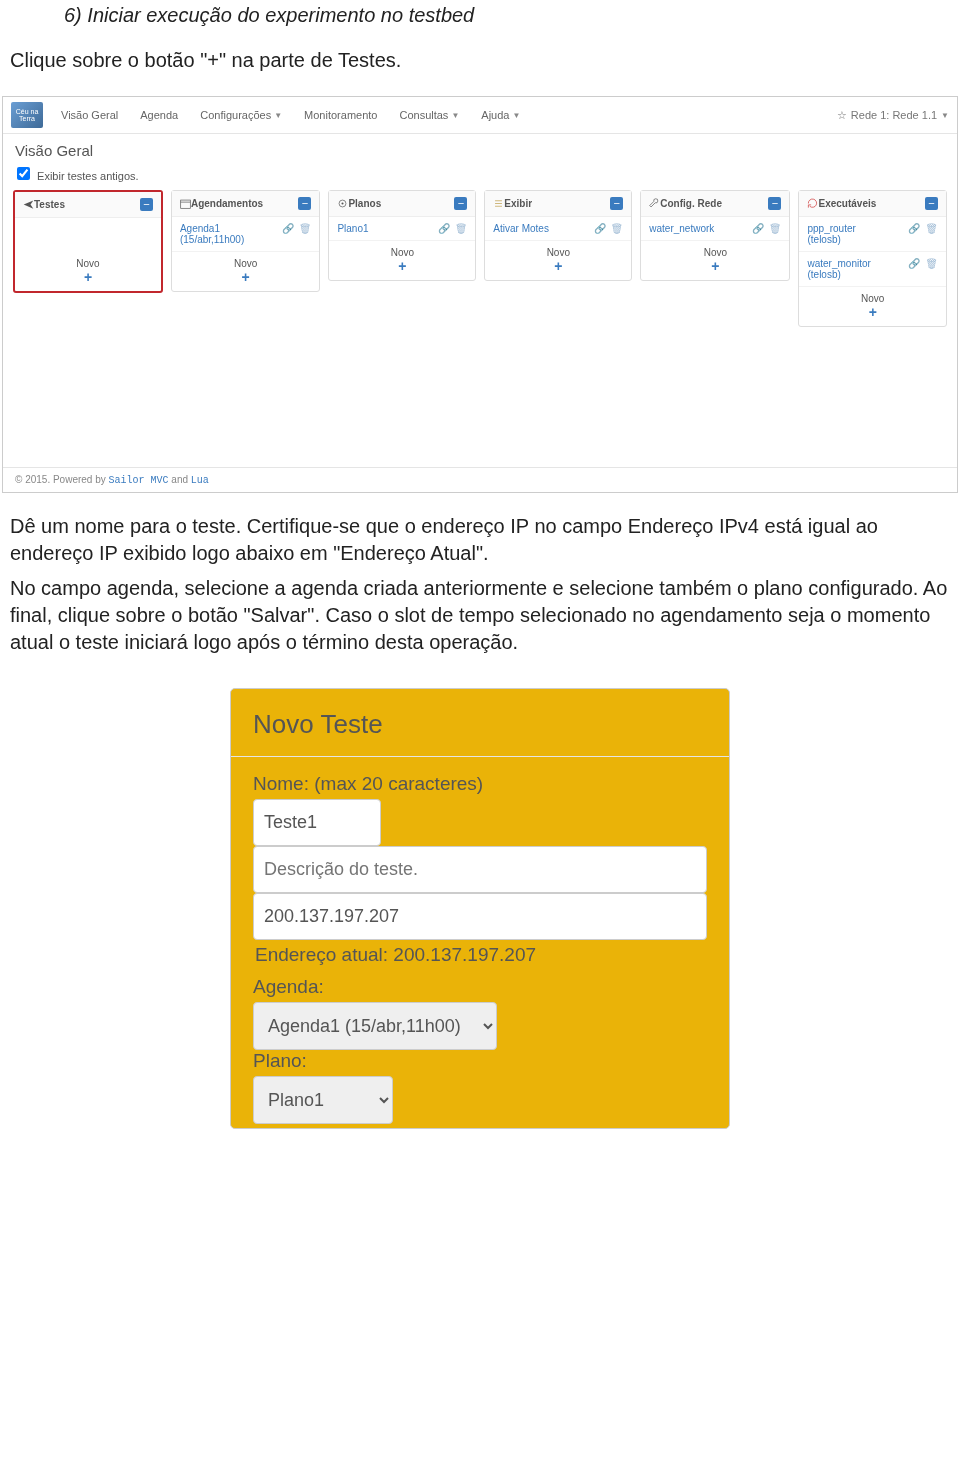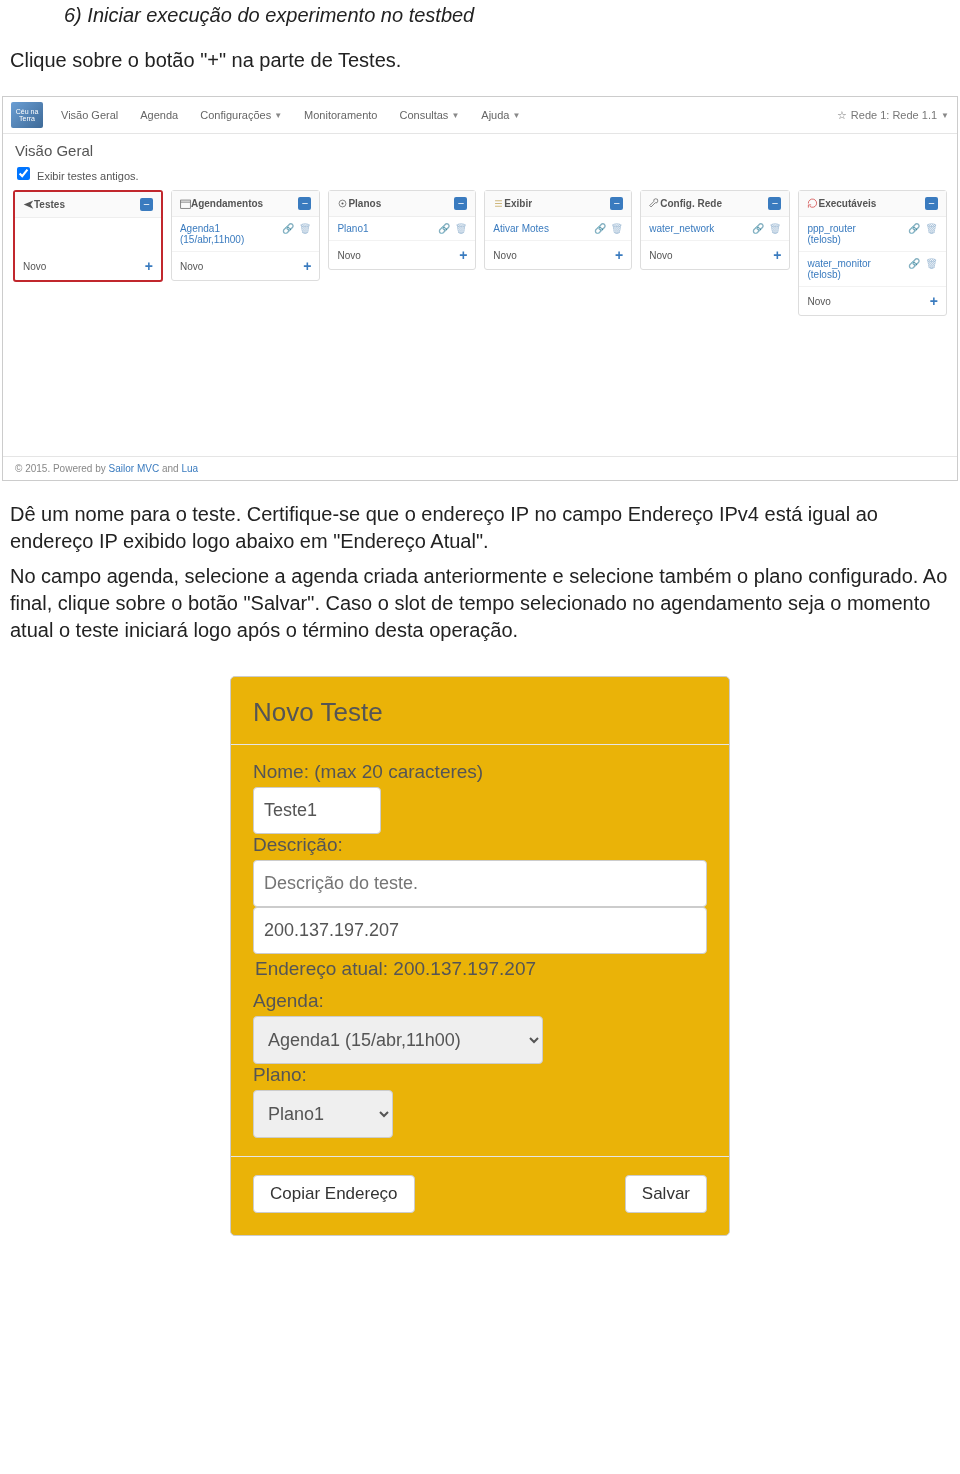--- a/index.html
+++ b/index.html
@@ -22,40 +22,40 @@
   .caret { font-size: 8px; color:#888; }
 
   .panels { display: flex; gap: 8px; padding: 0 10px 10px 10px; align-items: flex-start; }
   .panel { flex: 1; border: 1px solid #ddd; border-radius: 3px; background: #fff; font-size: 10px; }
   .panel.highlight { border: 2px solid #c1272d; }
   .panel-head { display: flex; align-items: center; justify-content: space-between; padding: 6px 8px; border-bottom: 1px solid #eee; background: #fafafa; }
   .panel-head .title { display:flex; align-items:center; color:#555; font-weight: bold; }
   .minus-badge { background:#3a7bbf; color:#fff; width:13px; height:13px; border-radius:2px; display:inline-flex; align-items:center; justify-content:center; font-size:11px; line-height:1; }
   .panel-item { display:flex; justify-content:space-between; align-items:flex-start; padding: 6px 8px; border-bottom: 1px solid #f2f2f2; color:#3a7bbf;gap:38px; }
   .panel-item .acts { color:#9bb8d3; display:flex; gap:4px; font-size:10px; }
-  .panel-novo { display:flex; justify-content:space-between; align-items:center; padding: 6px 8px; color:#555; }
+  .panel-novo { display:flex; justify-content:space-between; align-items:center; padding: 6px 8px; color:#555;flex-direction:column; }
   .plus-sym { color:#3a7bbf; font-weight:bold; font-size:14px; }
   .panel-icon { width:11px; height:11px; display:inline-block; }
 
   .app1-footer { border-top: 1px solid #e5e5e5; padding: 6px 12px; color:#888; font-size: 10px; }
-  .app1-footer a { color:#3a7bbf; text-decoration:none; }
+  .app1-footer a { color:#3a7bbf; text-decoration:none;font-family:Liberation Mono, monospace; }
 
   
   .modal-wrap { display:flex; justify-content:center; padding: 14px 0 30px 0; }
   .modal { width: 500px; border: 1px solid #ccc; border-radius: 5px; background: #eab308; font-size: 19px; color:#555; }
   .modal-head { padding: 20px 22px 16px 22px; border-bottom: 1px solid #e5e5e5; font-size: 26px; color:#555; }
   .modal-body { padding: 16px 22px 4px 22px; }
   .modal-body label { display:block; margin-top: 0; margin-bottom: 4px; }
   .modal-body input[type=text], .modal-body select {
     width: 100%; padding: 12px 10px; border: 1px solid #ccc; border-radius: 4px; font-size: 18px; color:#555;
   }
   .modal-body input.short { width: 128px; }
   .modal-body input.placeholder { color:#999; }
   .modal-body .subnote { margin: 4px 0 10px 2px; color:#555; }
-  .modal-body select.agenda { width: 290px; }
+  .modal-body select.agenda { width: 244px; }
   .modal-body select.plano { width: 140px; }
   .modal-foot { display:flex; justify-content:space-between; padding: 18px 22px 22px 22px; border-top: 1px solid #e5e5e5; margin-top: 14px; }
   .btn { border:1px solid #ccc; background:#fff; color:#333; padding: 8px 16px; border-radius:4px; font-size:17px; cursor:pointer; }
 </style>
 </head>
 <body>
 
 <div class="doc-section">
   <div class="step-title">6) Iniciar execução do experimento no testbed</div>
   <div class="step-body">Clique sobre o botão "+" na parte de Testes.</div>
@@ -272,34 +272,29 @@
   <div class="step-body">No campo agenda, selecione a agenda criada anteriormente e selecione também o plano configurado. Ao final, clique sobre o botão "Salvar". Caso o slot de tempo selecionado no agendamento seja o momento atual o teste iniciará logo após o término desta operação.</div>
 </div>
 
 <div class="modal-wrap">
   <div class="modal">
     <div class="modal-head">Novo Teste</div>
     <div class="modal-body">
       <label>Nome: (max 20 caracteres)</label>
       <input type="text" class="short" value="Teste1" style="">
 
-      <label>Descrição:</label>
       <input type="text" class="placeholder" placeholder="Descrição do teste." style="">
 
       <input type="text" value="200.137.197.207" style="">
       <div class="subnote">Endereço atual: 200.137.197.207</div>
 
       <label>Agenda:</label>
       <select class="agenda">
         <option>Agenda1 (15/abr,11h00)</option>
       </select>
 
       <label>Plano:</label>
       <select class="plano">
         <option>Plano1</option>
       </select>
     </div>
-    <div class="modal-foot">
-      <button class="btn">Copiar Endereço</button>
-      <button class="btn">Salvar</button>
-    </div>
   </div>
 </div>
 
 </body></html>

